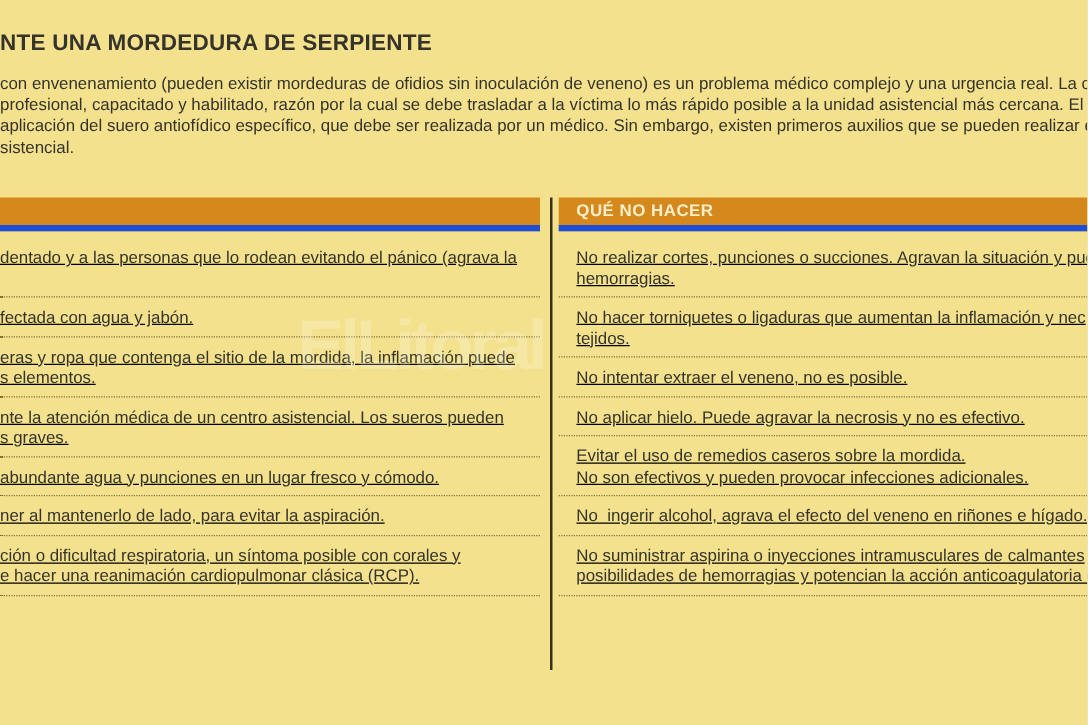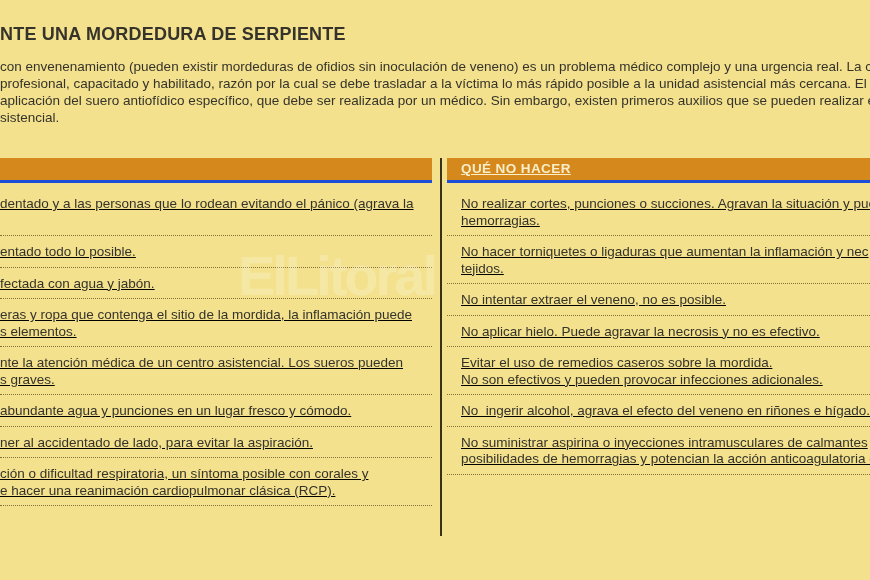--- a/index.html
+++ b/index.html
@@ -40,28 +40,27 @@
   }
   .col{
     position:absolute;
     top:158px;
   }
   .col-left{ left:0; width:432px; }
   .col-right{ left:447px; width:423px; }
   .col-header{
     height:22px;
     background:var(--bar,#D5891C);
-    border-bottom:3px solid #1d4ed8;
+    border-bottom:5px solid #1d4ed8;
     color:var(--bar-text,#F8EEC9);
     font-size:13.5px;
     font-weight:bold;
     letter-spacing:0.4px;
     line-height:22px;
     overflow:hidden;
-    text-decoration:underline;
   }
   .col-right .col-header{ padding-left:14px; }
   .item{
     border-bottom:1px dotted var(--dotted,#8A7038);
     padding:8px 0 6px 0;
     text-decoration:underline;
   }
   .item:first-child{ padding-top:13px; }
   .col-right .item{ padding-left:14px; }
   .item .line{
@@ -111,38 +110,35 @@
   <div class="col col-left">
     <div class="col-header">
       <span></span>
     </div>
     <div class="items" id="left-items">
         <div class="item">
           <div class="line">dentado y a las personas que lo rodean evitando el pánico (agrava la</div>
           <div class="line"></div>
         </div>
         <div class="item">
-          <div class="line">entado todo lo posible.</div>
-        </div>
-        <div class="item">
           <div class="line">fectada con agua y jabón.</div>
         </div>
         <div class="item">
           <div class="line">eras y ropa que contenga el sitio de la mordida, la inflamación puede</div>
           <div class="line">s elementos.</div>
         </div>
         <div class="item">
           <div class="line">nte la atención médica de un centro asistencial. Los sueros pueden</div>
           <div class="line">s graves.</div>
         </div>
         <div class="item">
           <div class="line">abundante agua y punciones en un lugar fresco y cómodo.</div>
         </div>
         <div class="item">
-          <div class="line">ner al accidentado de lado, para evitar la aspiración.</div>
+          <div class="line">ner al mantenerlo de lado, para evitar la aspiración.</div>
         </div>
         <div class="item">
           <div class="line">ción o dificultad respiratoria, un síntoma posible con corales y</div>
           <div class="line">e hacer una reanimación cardiopulmonar clásica (RCP).</div>
         </div>
       </div>
   </div>
 
   <div class="divider"></div>
 

